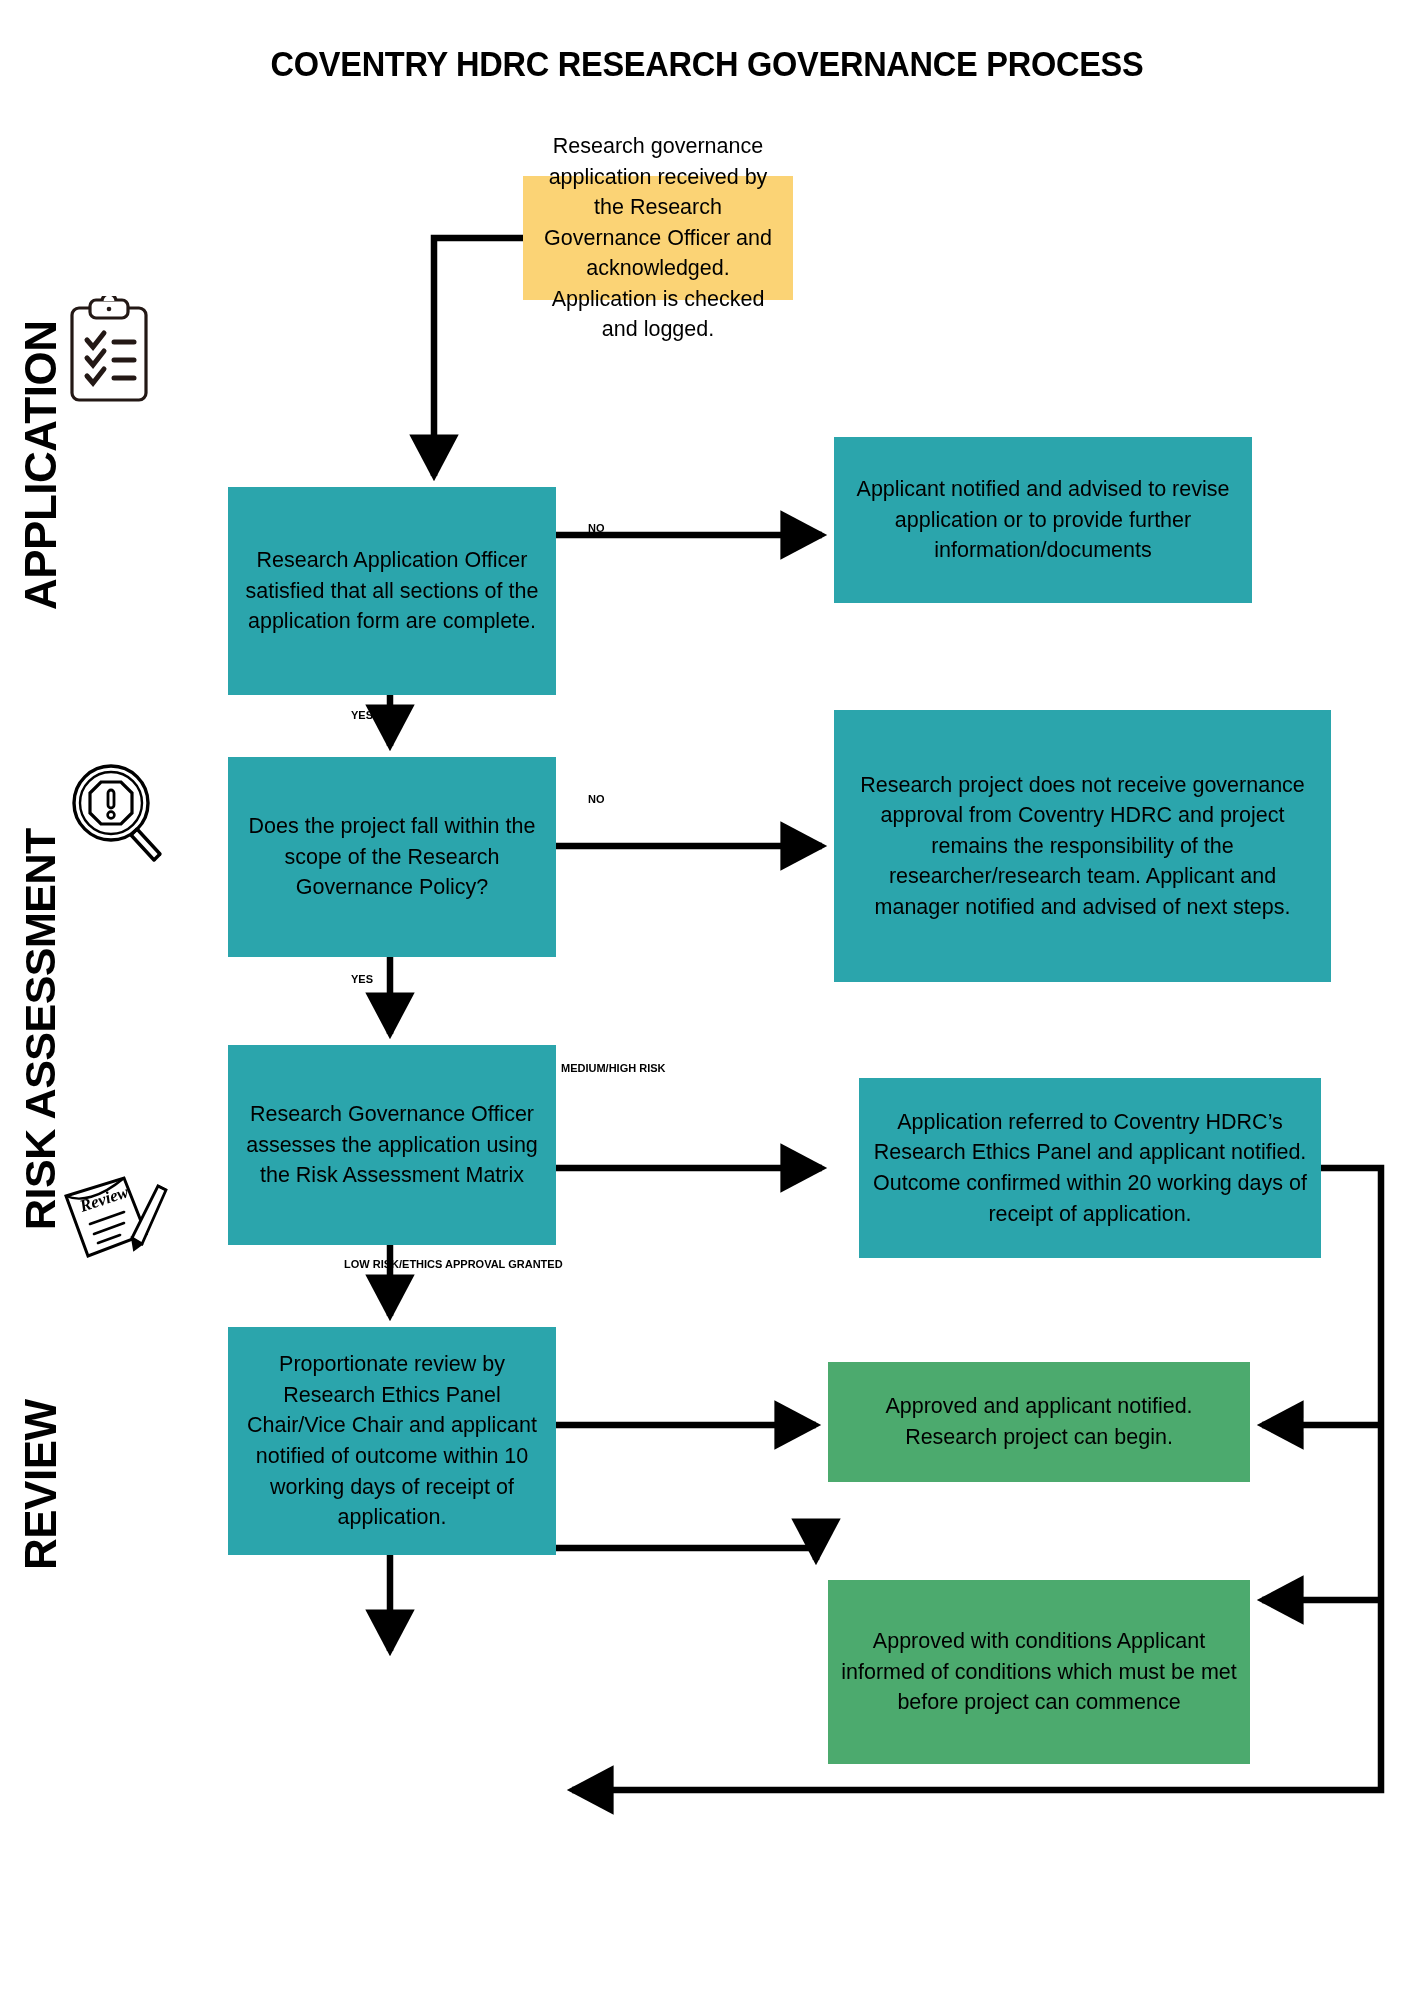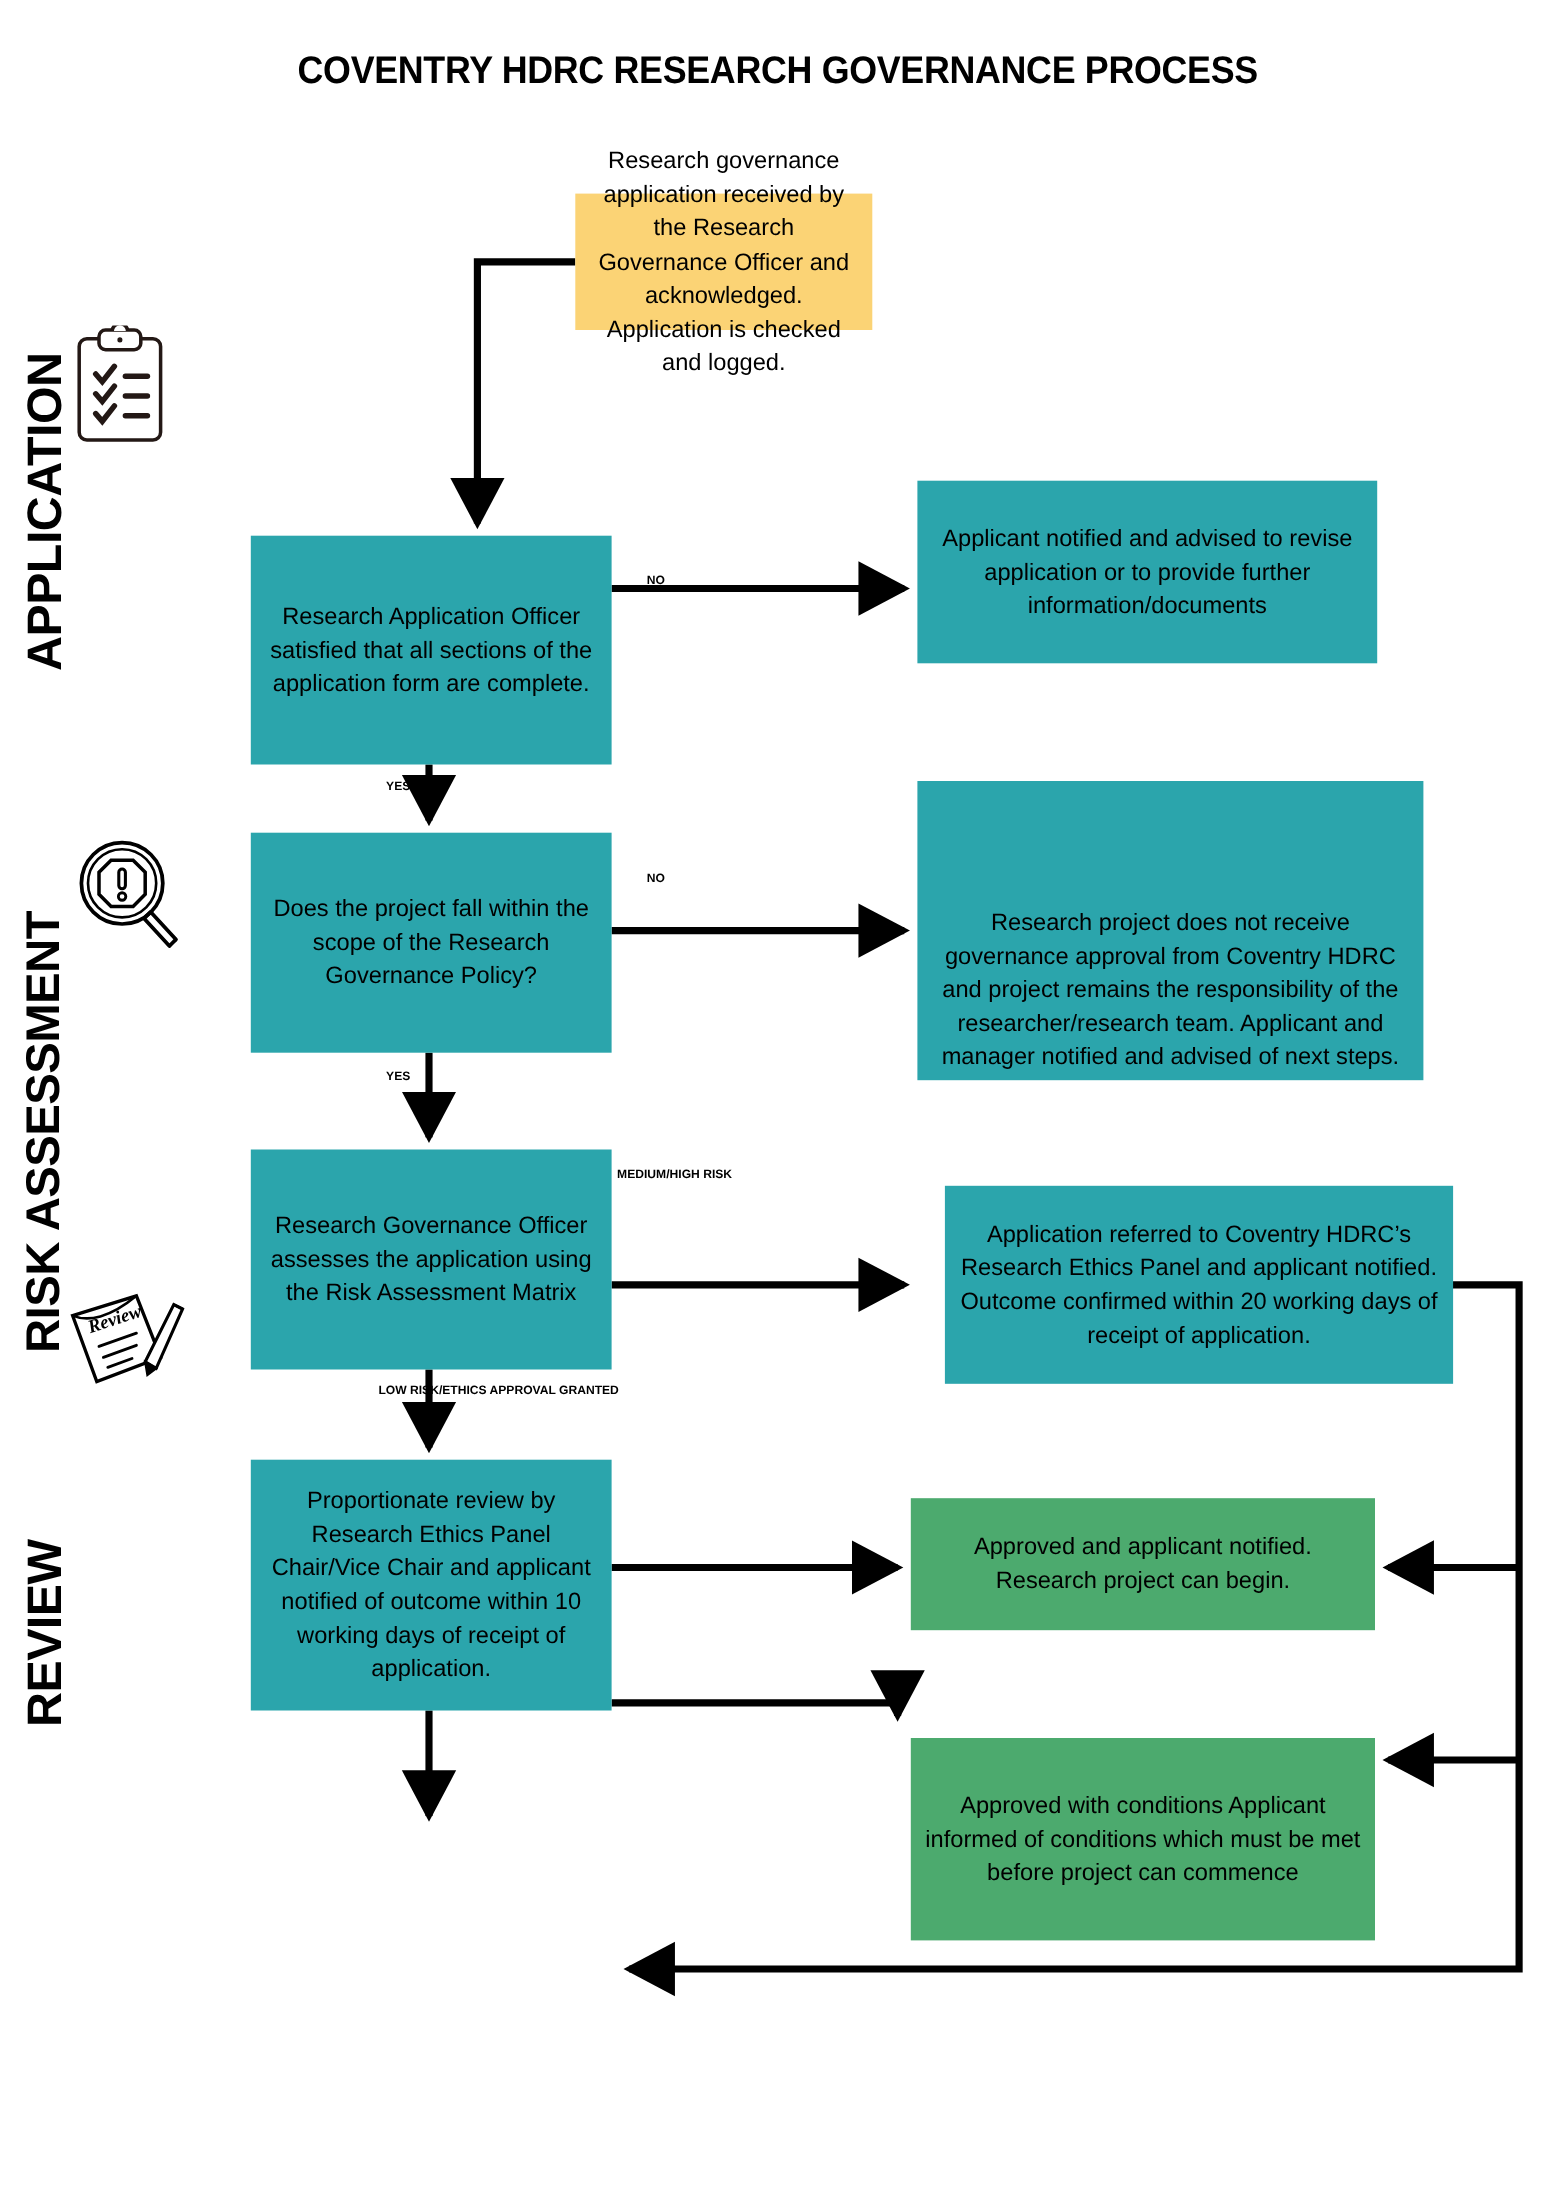--- a/index.html
+++ b/index.html
@@ -48,34 +48,34 @@
   
   .box {
     position: absolute;
     display: flex;
     align-items: center;
     justify-content: center;
     text-align: center;
     color: #000;
     font-size: 21.5px;
     line-height: 1.42;
-    padding: 6px 12px;
+    padding: 16px 12px;
   }
   .box span { display: block; width: 100%; }
   .yellow { background: #FBD375; }
   .teal   { background: #2BA5AC; }
   .green  { background: #4CAA6E; }
   .red    { background: #E85B4C; }
 
   
   #box-intake       { left: 523px;  top: 176px;  width: 270px; height: 124px; }
   #box-complete     { left: 228px;  top: 487px;  width: 328px; height: 208px; }
   #box-notify-revise{ left: 834px;  top: 437px;  width: 418px; height: 166px; }
   #box-scope        { left: 228px;  top: 757px;  width: 328px; height: 200px; }
-  #box-no-approval-gov { left: 834px; top: 710px; width: 460px; height: 272px; align-items: flex-end; }
+  #box-no-approval-gov { left: 834px; top: 710px; width: 497px; height: 272px; }
   #box-matrix       { left: 228px;  top: 1045px; width: 328px; height: 200px; }
   #box-referred     { left: 834px;  top: 1078px; width: 462px; height: 180px; margin-left: 25px; }
   #box-proportionate{ left: 228px;  top: 1327px; width: 328px; height: 228px; }
   #box-approved     { left: 828px;  top: 1362px; width: 422px; height: 120px; }
   #box-approved-cond{ left: 828px;  top: 1540px; width: 422px; height: 184px; margin-top: 40px; }
   #box-no-approval  { left: 228px;  top: 1662px; width: 328px; height: 142px; }
 
   
   .edge-label {
     position: absolute;

